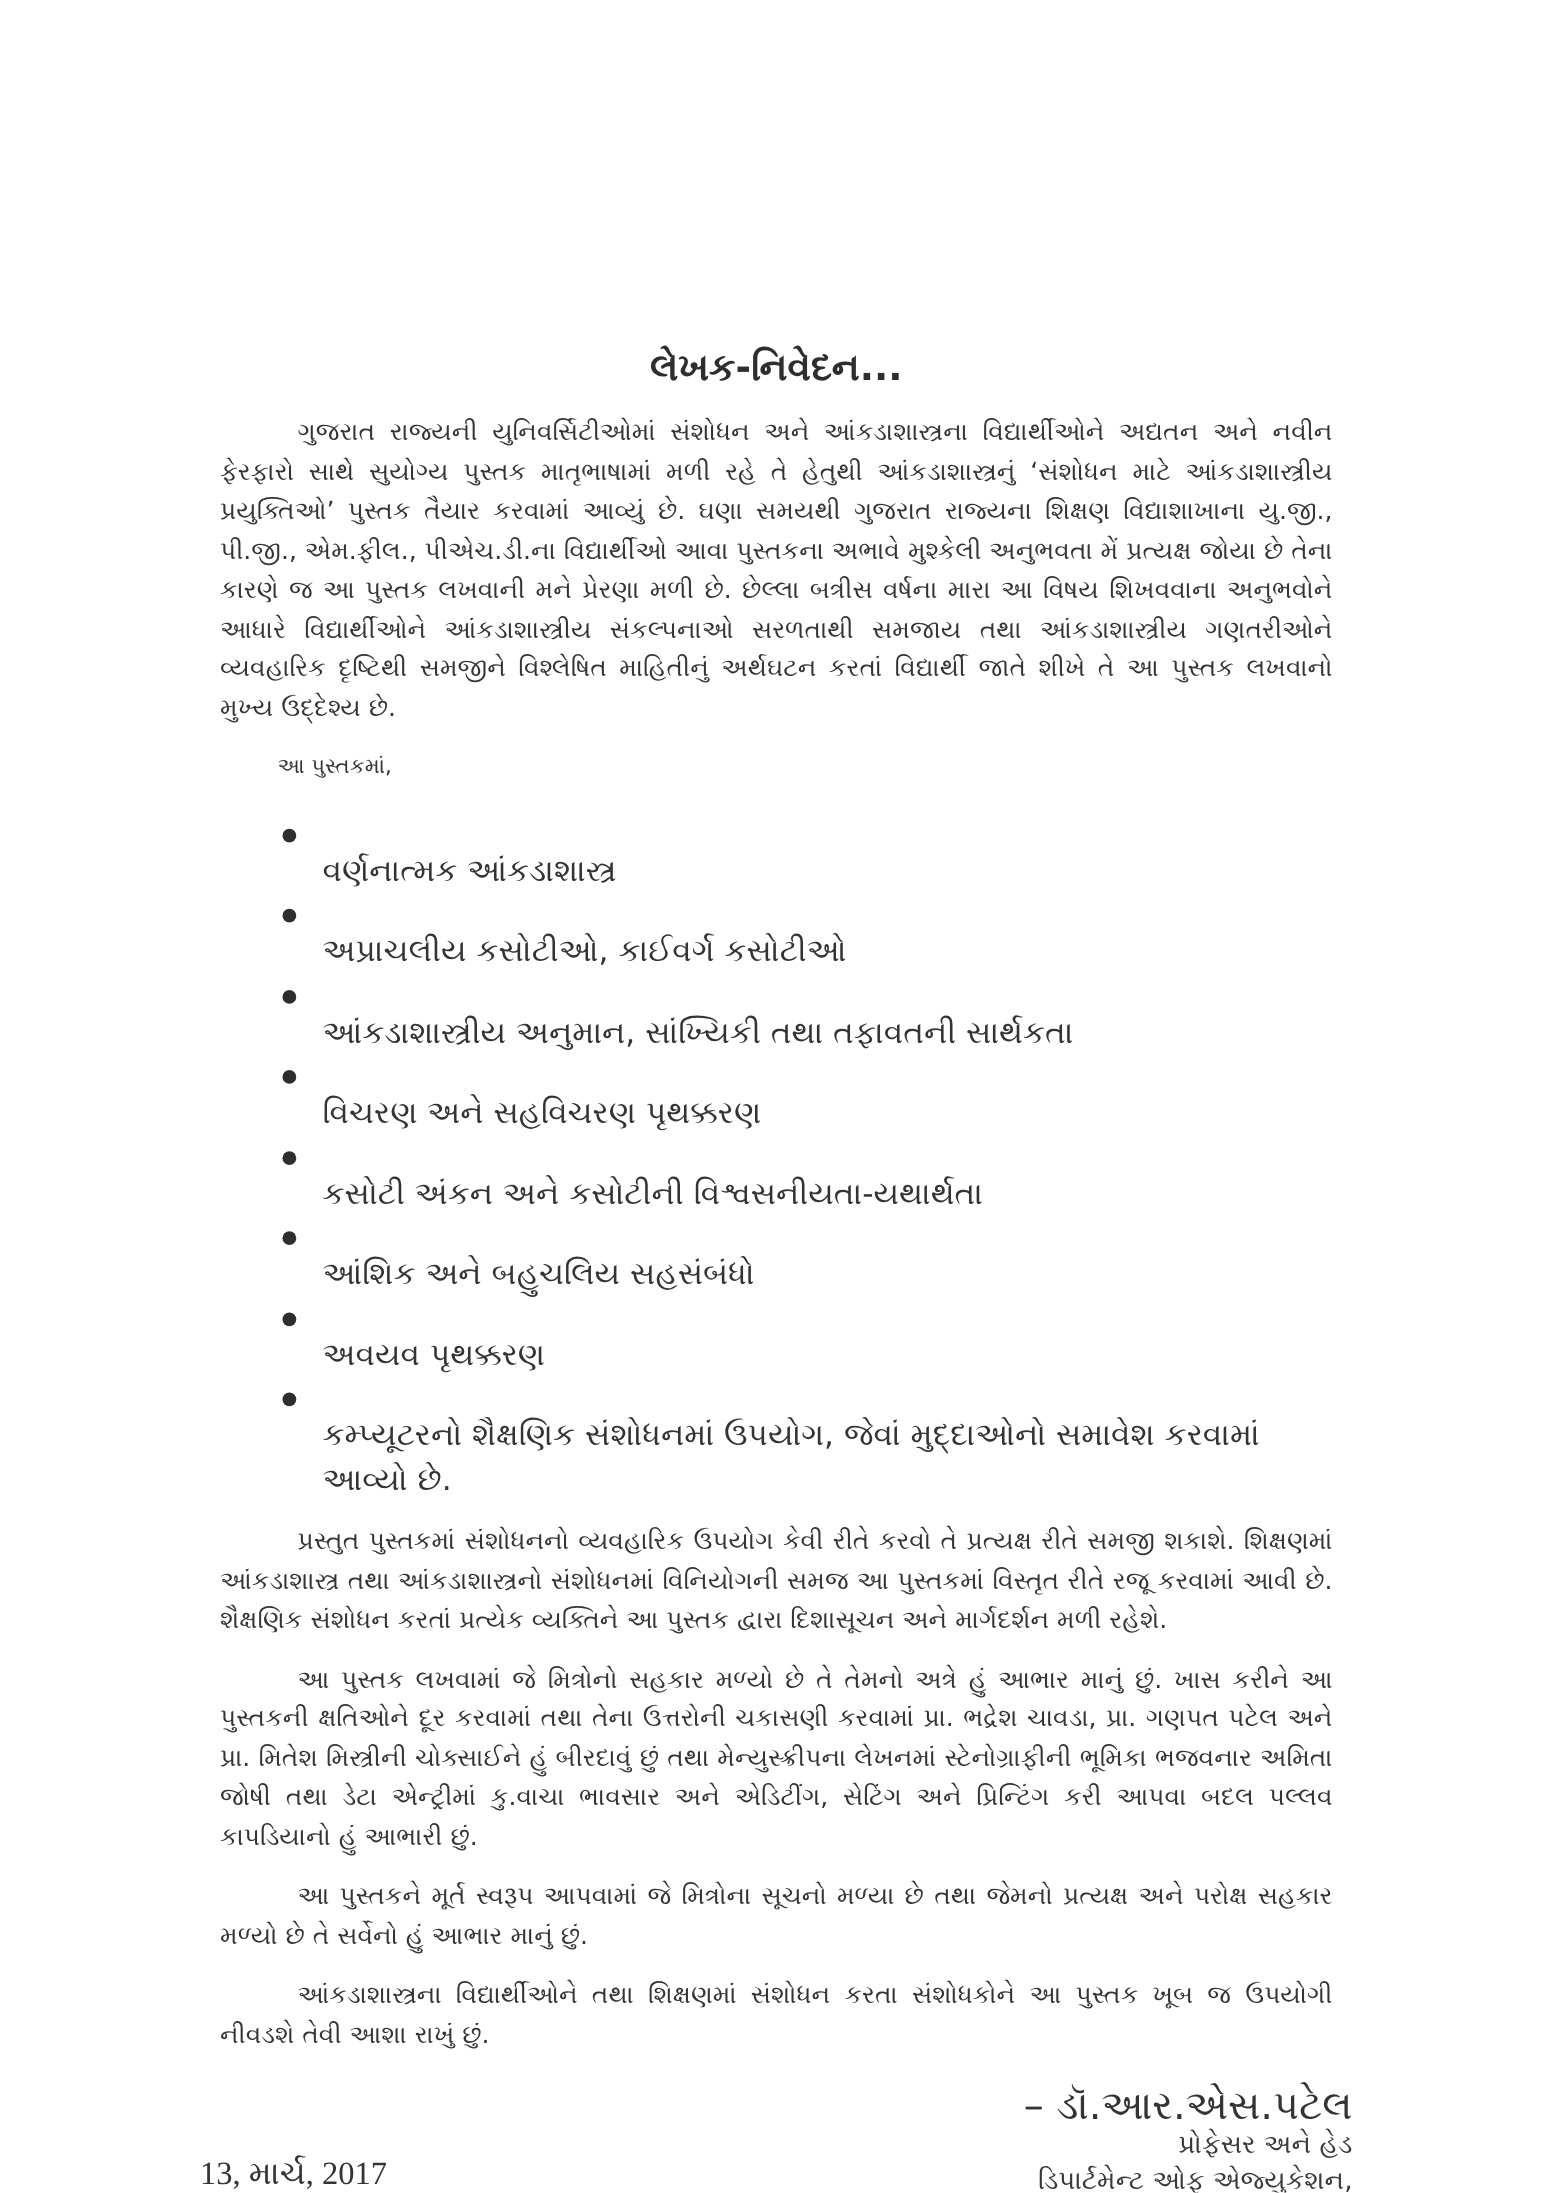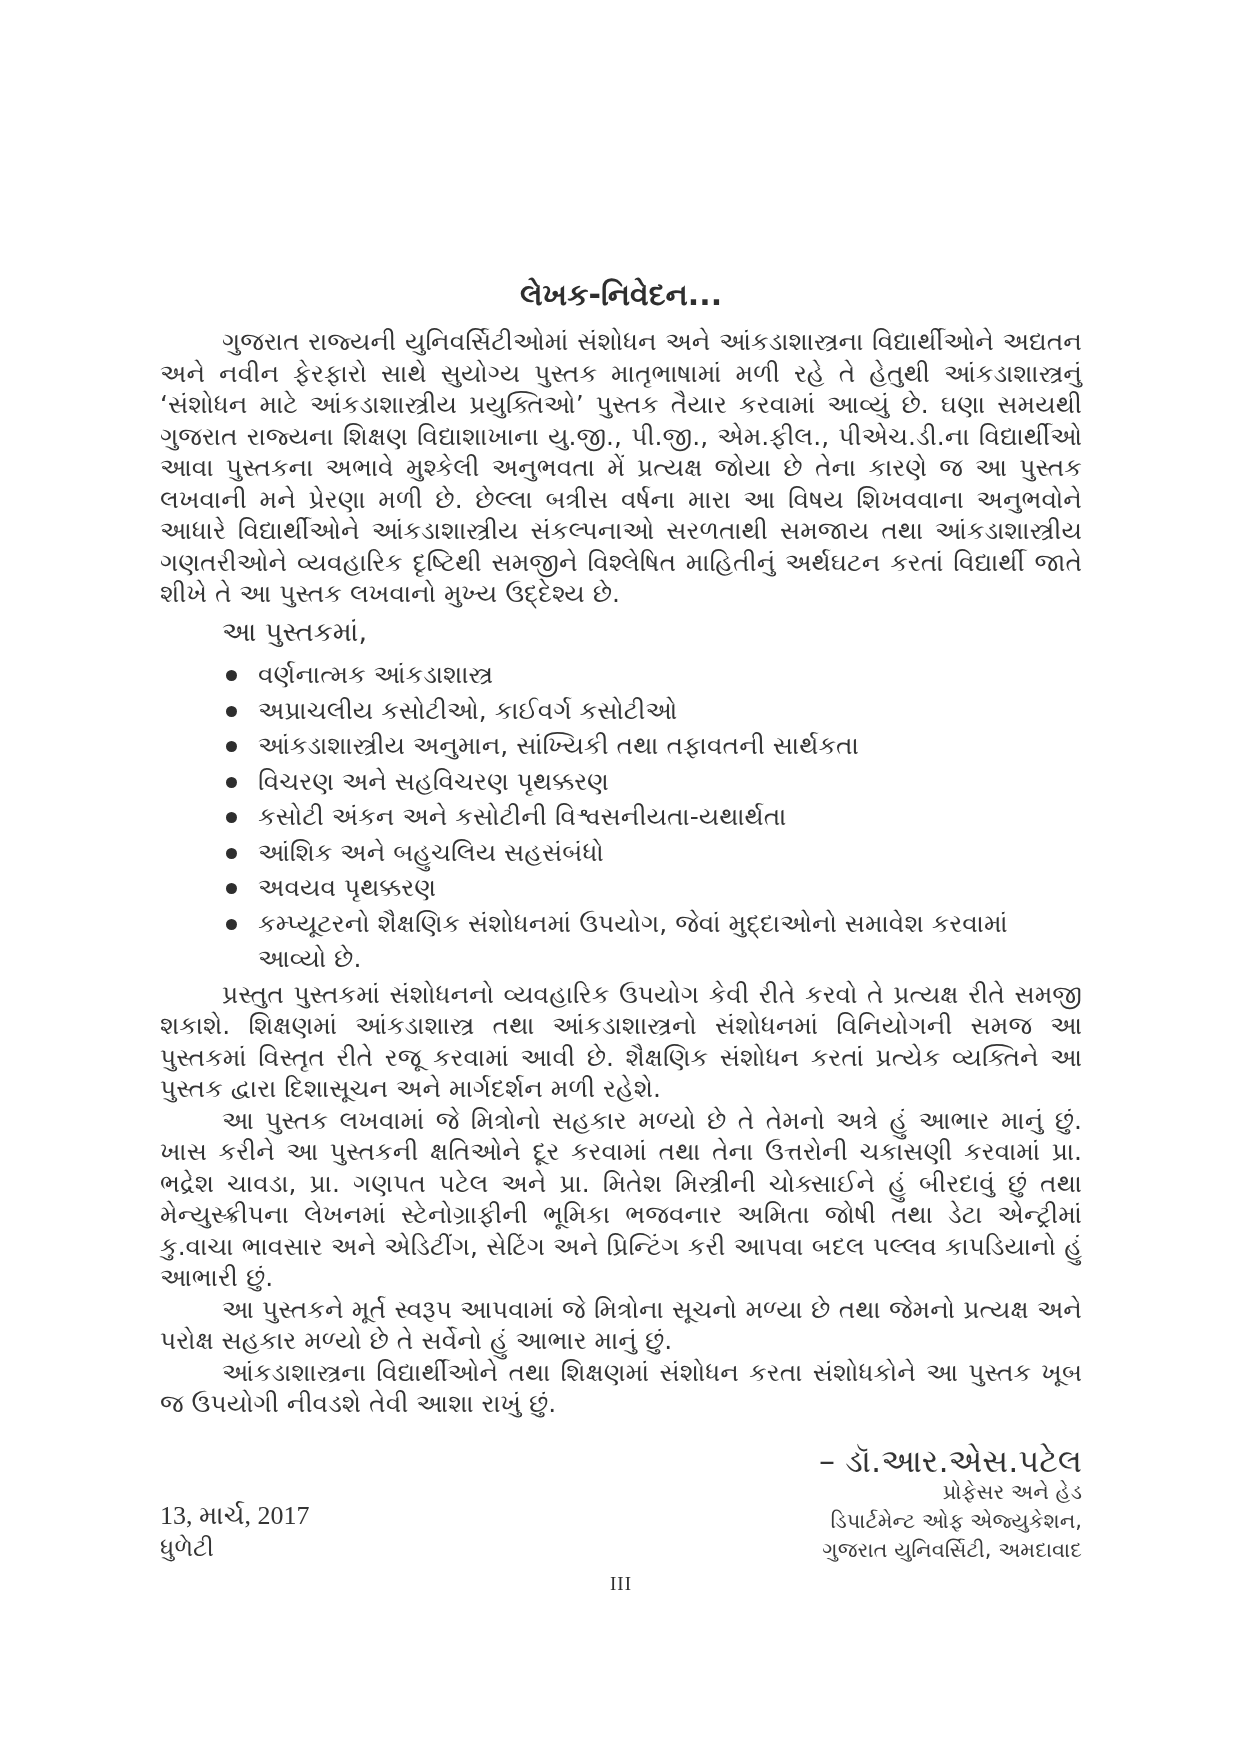--- a/index.html
+++ b/index.html
@@ -23,31 +23,31 @@
   }
   .doc-title {
     text-align: center;
     font-weight: bold;
     font-size: 30px;
     line-height: 38px;
     margin: 0 0 12px 0;
     color: #2e2e2e;
   }
   p.body-para {
-    font-size: 25px;
+    font-size: 20px;
     line-height: 31.5px;
     text-align: justify;
     text-justify: inter-word;
-    margin: 0;
+    margin: 16px;
     text-indent: 62px;
   }
   p.list-intro {
-    font-size: 27px;
+    font-size: 17px;
     line-height: 31.5px;
-    margin: 6px 0 10px 0;
+    margin: 6px 0 20px 0;
     text-indent: 62px;
   }
   .bullet-list {
     margin: 2px 0 2px 0;
   }
   .bullet-row {
     display: flex;
     align-items: baseline;
     padding-left: 64px;
     font-size: 25px;
@@ -63,20 +63,21 @@
     position: absolute;
     left: 2px;
     top: 13px;
     width: 11px;
     height: 11px;
     border-radius: 50%;
     background: #2e2e2e;
   }
   .bullet-text {
     flex: 1 1 auto;
+    margin-top: 29px;
   }
   .doc-footer {
     display: flex;
     justify-content: space-between;
     align-items: flex-end;
     margin-top: 26px;
   }
   .date-block {
     font-size: 25px;
     line-height: 33px;

